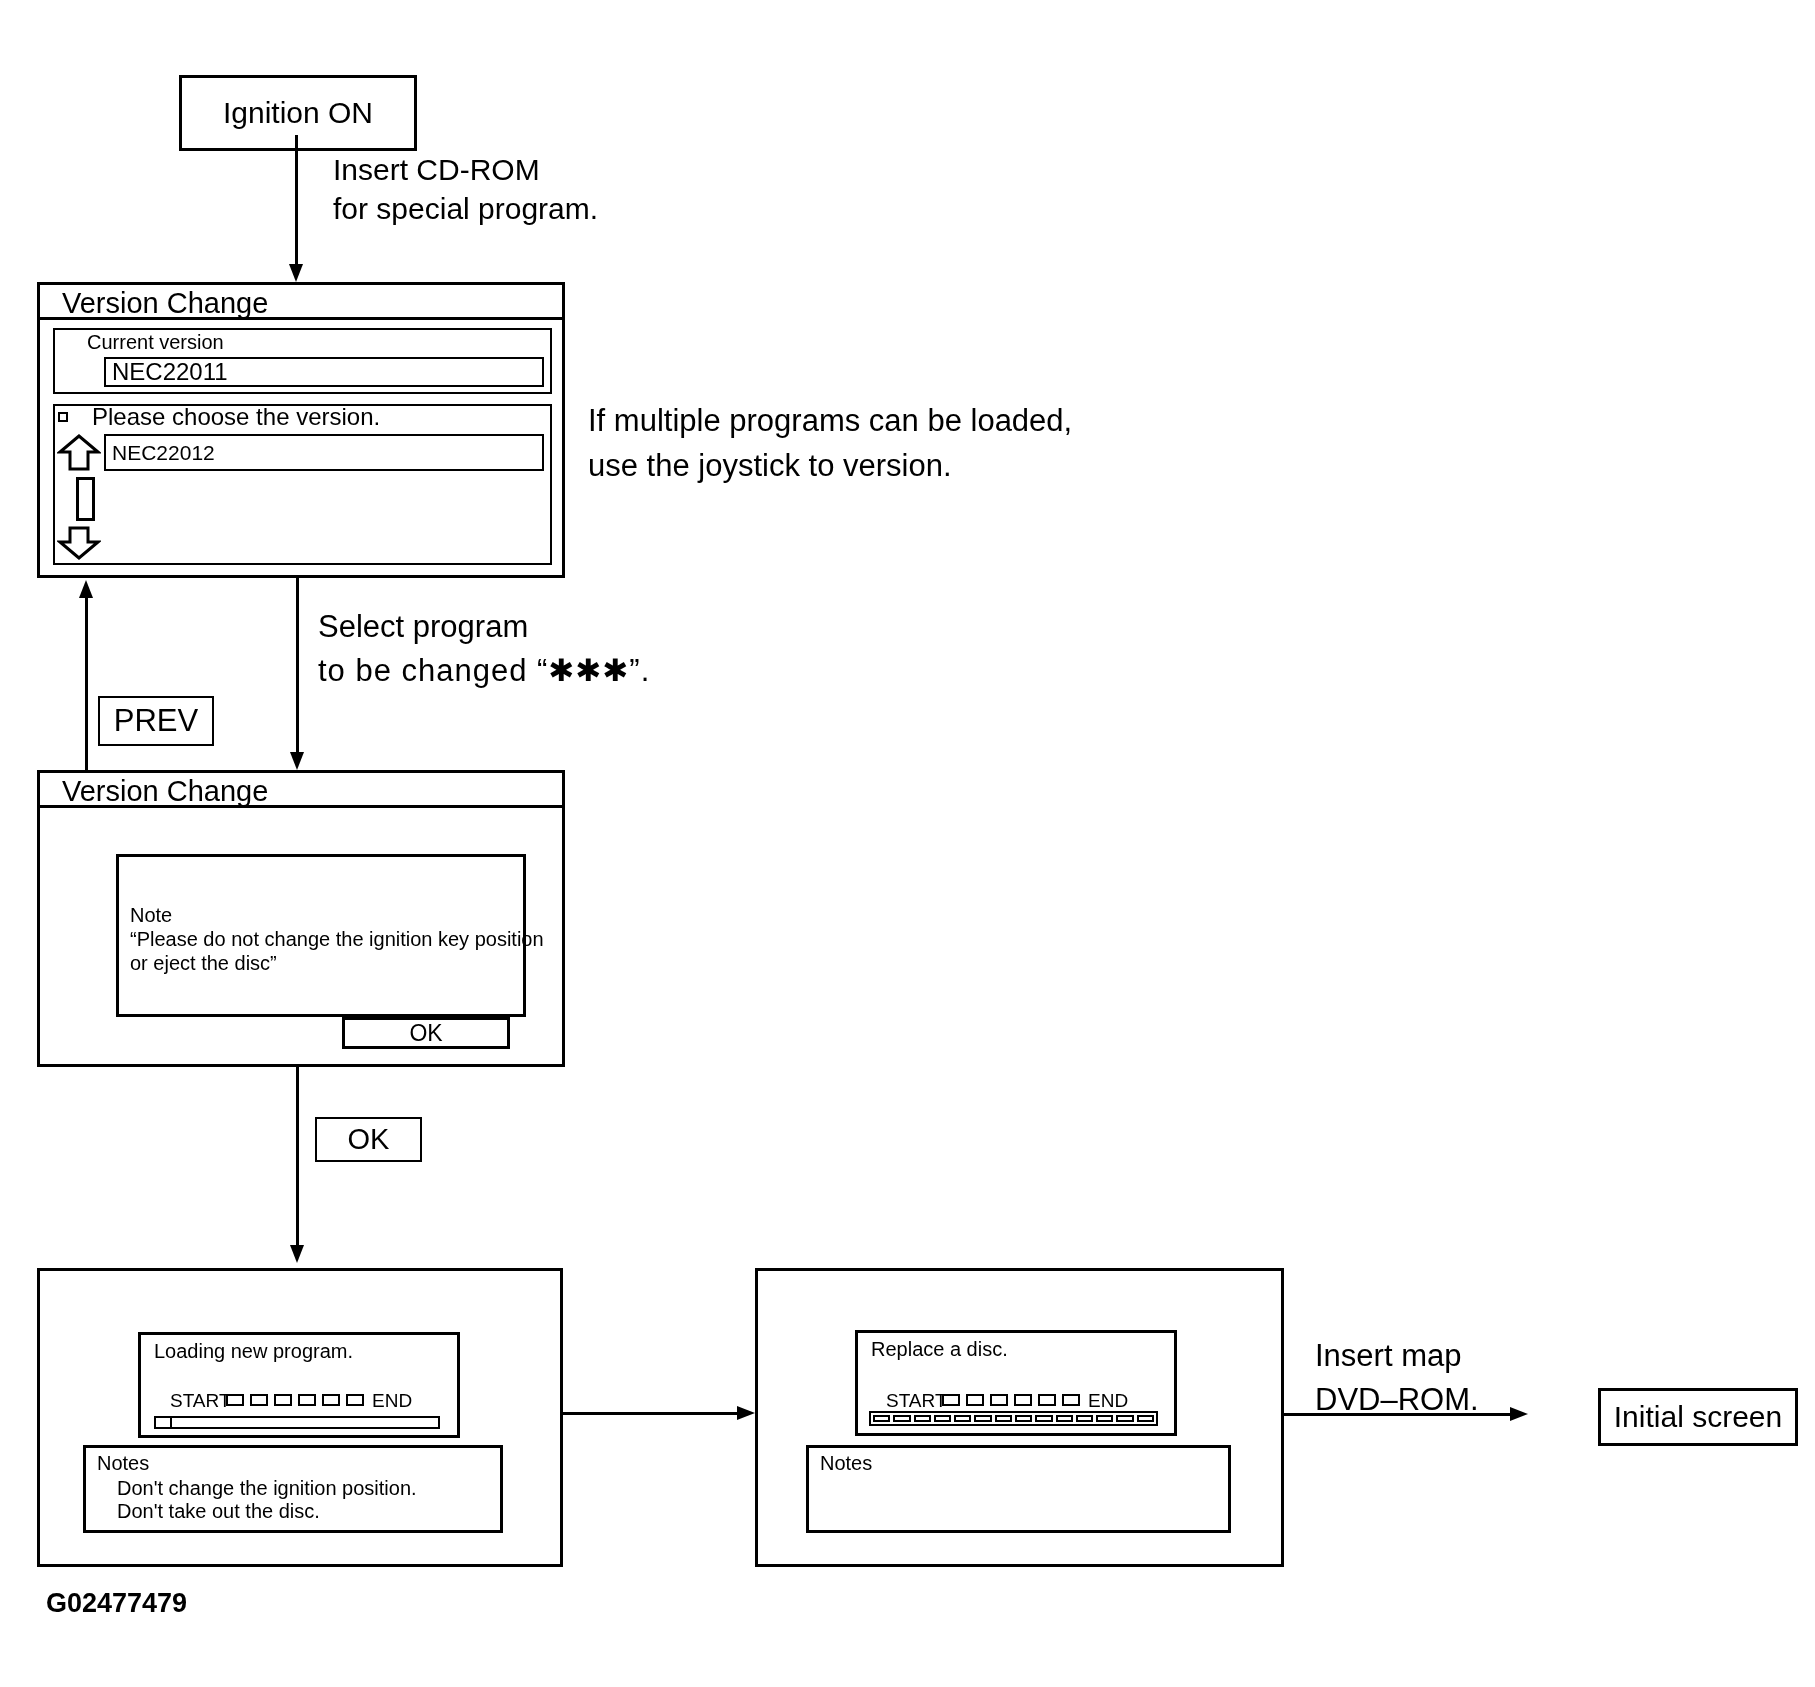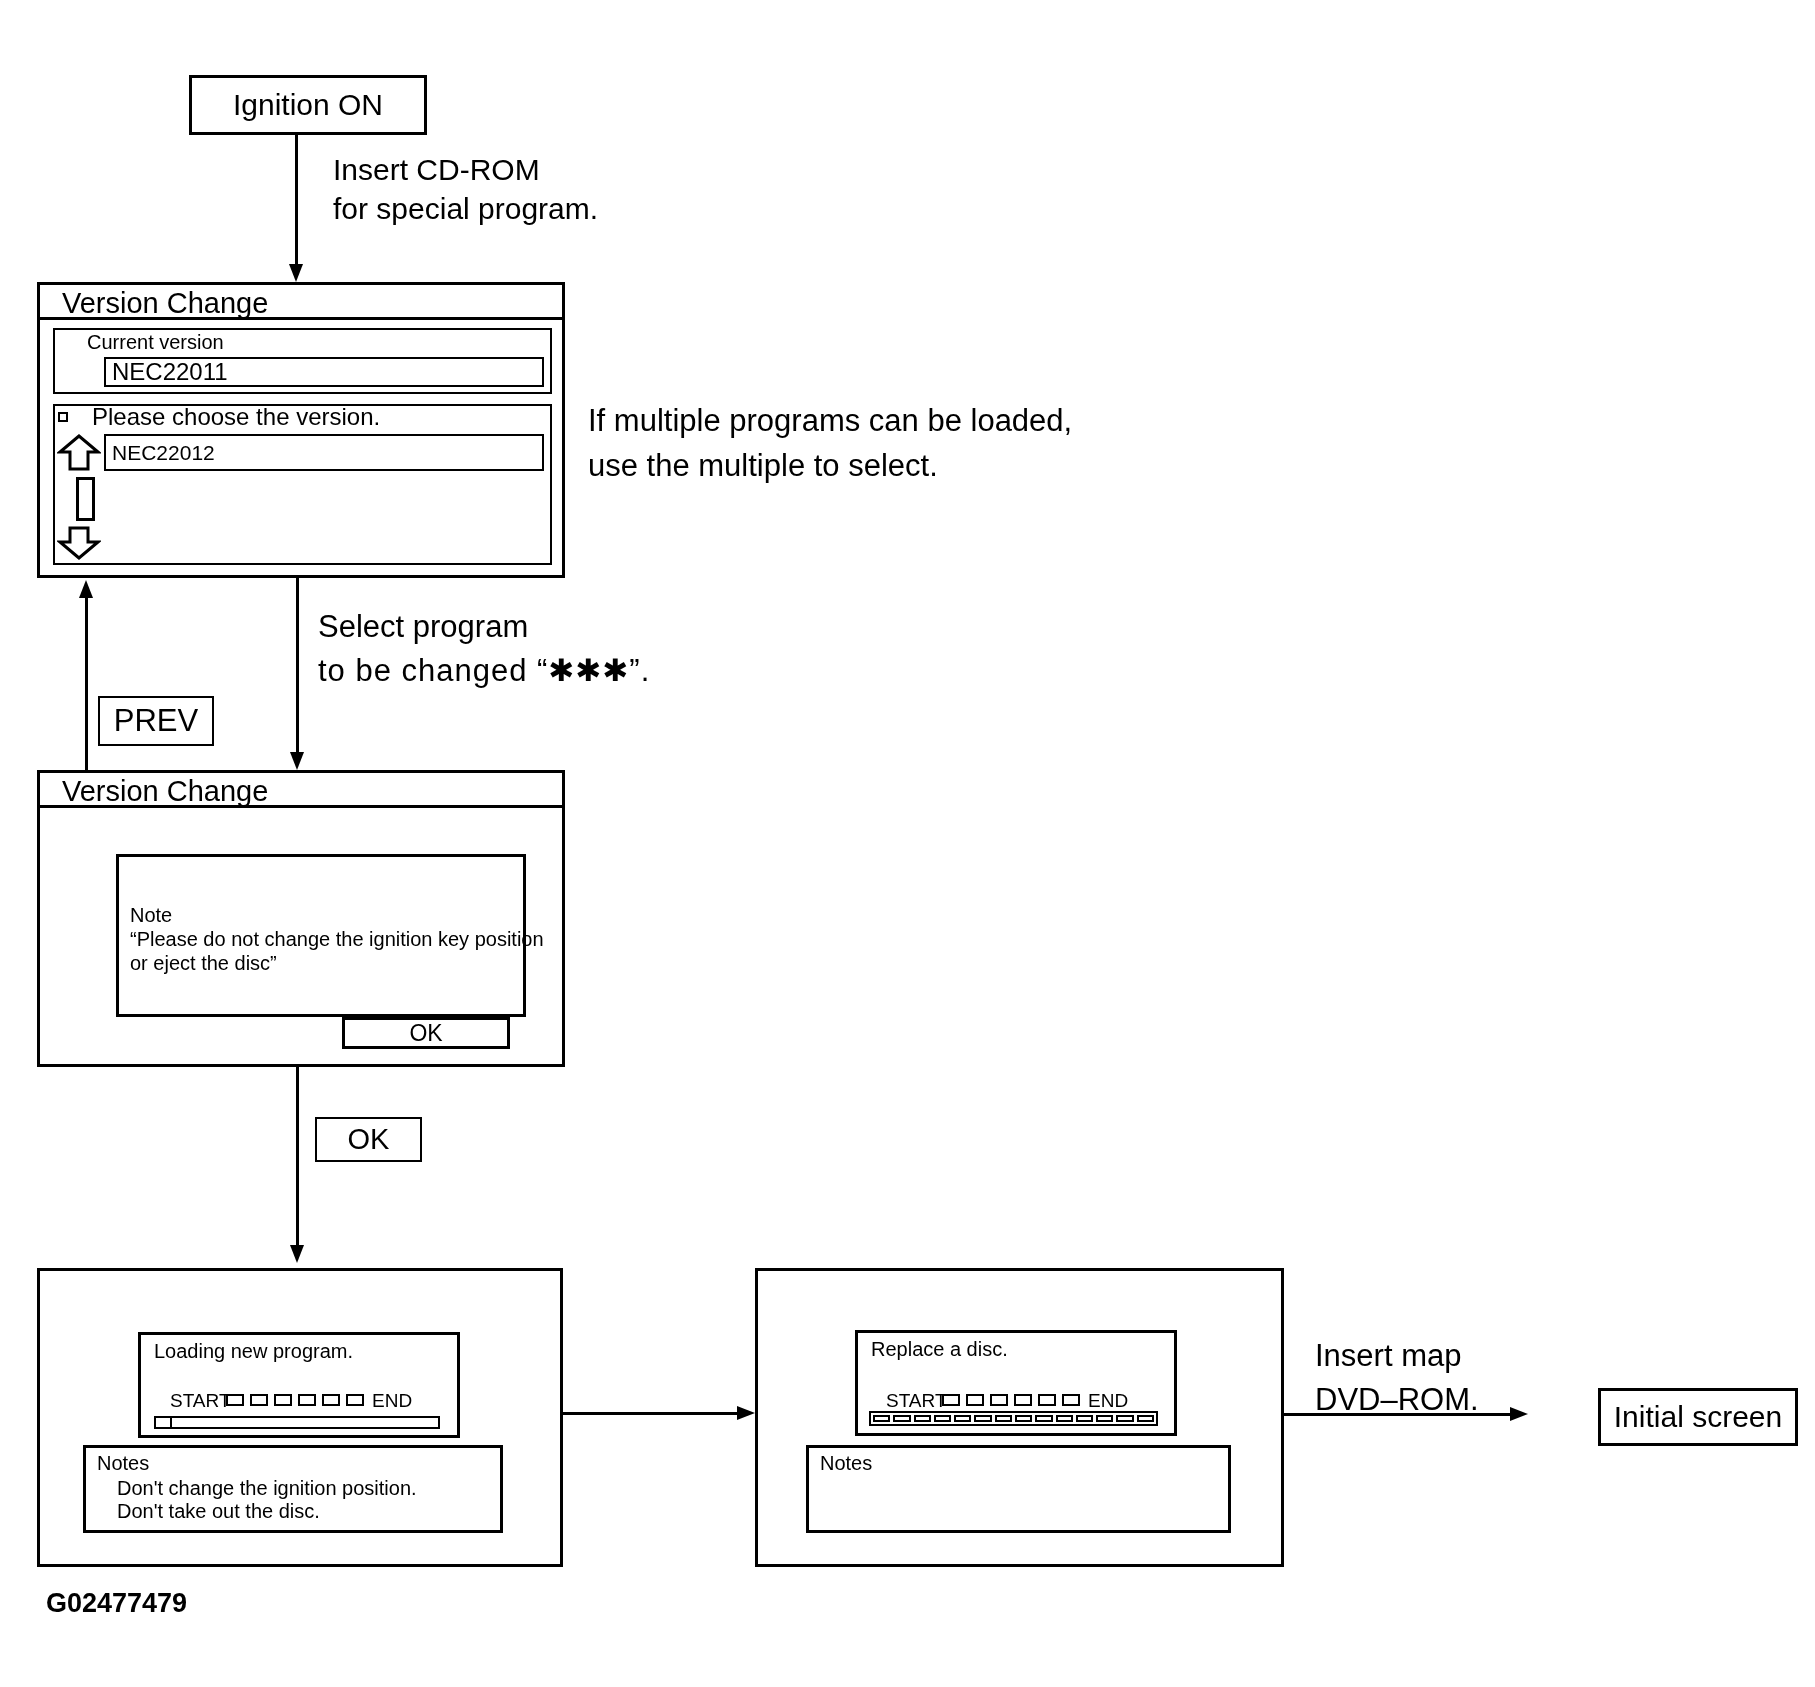--- a/index.html
+++ b/index.html
@@ -27,21 +27,21 @@
   .bar3-cell{width:16px;height:100%;border-right:2px solid #000;box-sizing:border-box;}
   .bar4{display:flex;gap:3px;padding:2px;}
   .bar4-cell{flex:1;height:100%;border:2px solid #000;box-sizing:border-box;}
   .stars{letter-spacing:1px;}
 </style>
 </head>
 <body>
 
 <div id="canvas">
 
-  <div class="abs frame center" style="left:189px;top:75px;width:238px;height:60px;text-align:center;">
+  <div class="abs frame center" style="left:179px;top:75px;width:238px;height:76px;text-align:center;">
     <span class="txt" style="font-size:30px;">Ignition ON</span>
   </div>
 
   <div class="abs line" style="left:295px;top:135px;width:3px;height:131px;"></div>
   <div class="abs ah-down" style="left:289px;top:264px;"></div>
   <div class="abs" style="left:323px;top:150px;font-size:30px;line-height:39px;margin-left:10px;">
     <div class="txt">Insert CD-ROM</div>
     <div class="txt">for special program.</div>
   </div>
 
@@ -69,21 +69,21 @@
   </div>
   <div class="abs" style="left:76px;top:477px;width:19px;height:44px;border:3px solid #000;background:#fff;box-sizing:border-box;"></div>
   <div class="abs" style="left:57px;top:526px;width:44px;height:34px;">
     <svg width="44" height="34" viewBox="0 0 44 34">
         <polygon points="22,32 3,16 13,16 13,2 31,2 31,16 41,16" fill="#fff" stroke="#000" stroke-width="3"></polygon>
       </svg>
   </div>
 
   <div class="abs" style="left:588px;top:398px;font-size:31px;line-height:45px;">
     <div class="txt">If multiple programs can be loaded,</div>
-    <div class="txt">use the multiple to select.</div>
+    <div class="txt">use the joystick to version.</div>
   </div>
 
   <div class="abs line" style="left:296px;top:578px;width:3px;height:174px;"></div>
   <div class="abs ah-down" style="left:290px;top:752px;"></div>
   <div class="abs" style="left:318px;top:605px;font-size:31px;line-height:44px;">
     <div class="txt">Select program</div>
     <div class="txt stars">to be changed “✱✱✱”.</div>
   </div>
 
   <div class="abs ah-up" style="left:79px;top:580px;"></div>

